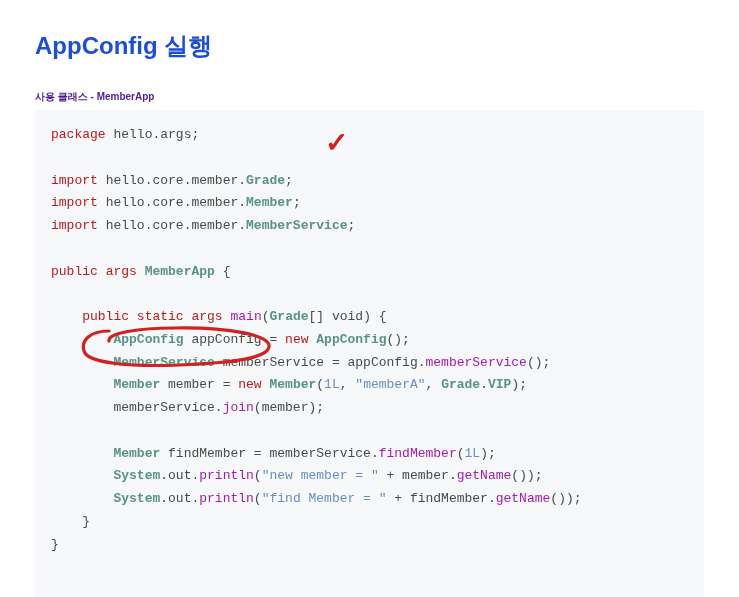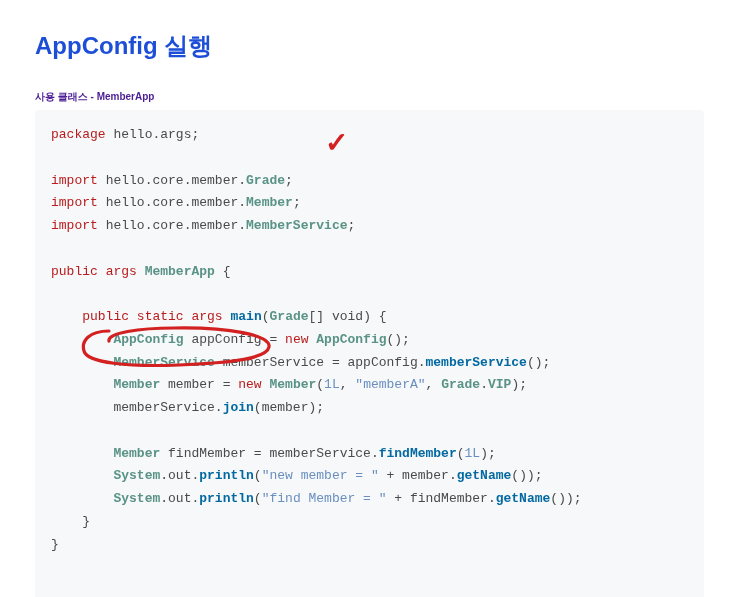--- a/index.html
+++ b/index.html
@@ -32,21 +32,21 @@
     line-height: 1.75;
     color: #4a4a4a;
     position: relative;
     overflow: visible;
     white-space: pre;
   }
   .kw { color: #b91c1c; margin-top: 19px; }      
   .type { color: #5a9386; font-weight: bold; }    
   .num { color: #6a8fbf; text-align: right; }     
   .str { color: #6a8fbf; }     
-  .method { color: #0369a1; font-weight: bold; }  
+  .method { color: #a21caf; }  
   .annotation {
     position: absolute;
     pointer-events: none;
   }
   .checkmark {
     color: #d32020;
     font-size: 28px;
     font-weight: 700;
     font-family: sans-serif;
     left: 290px;

